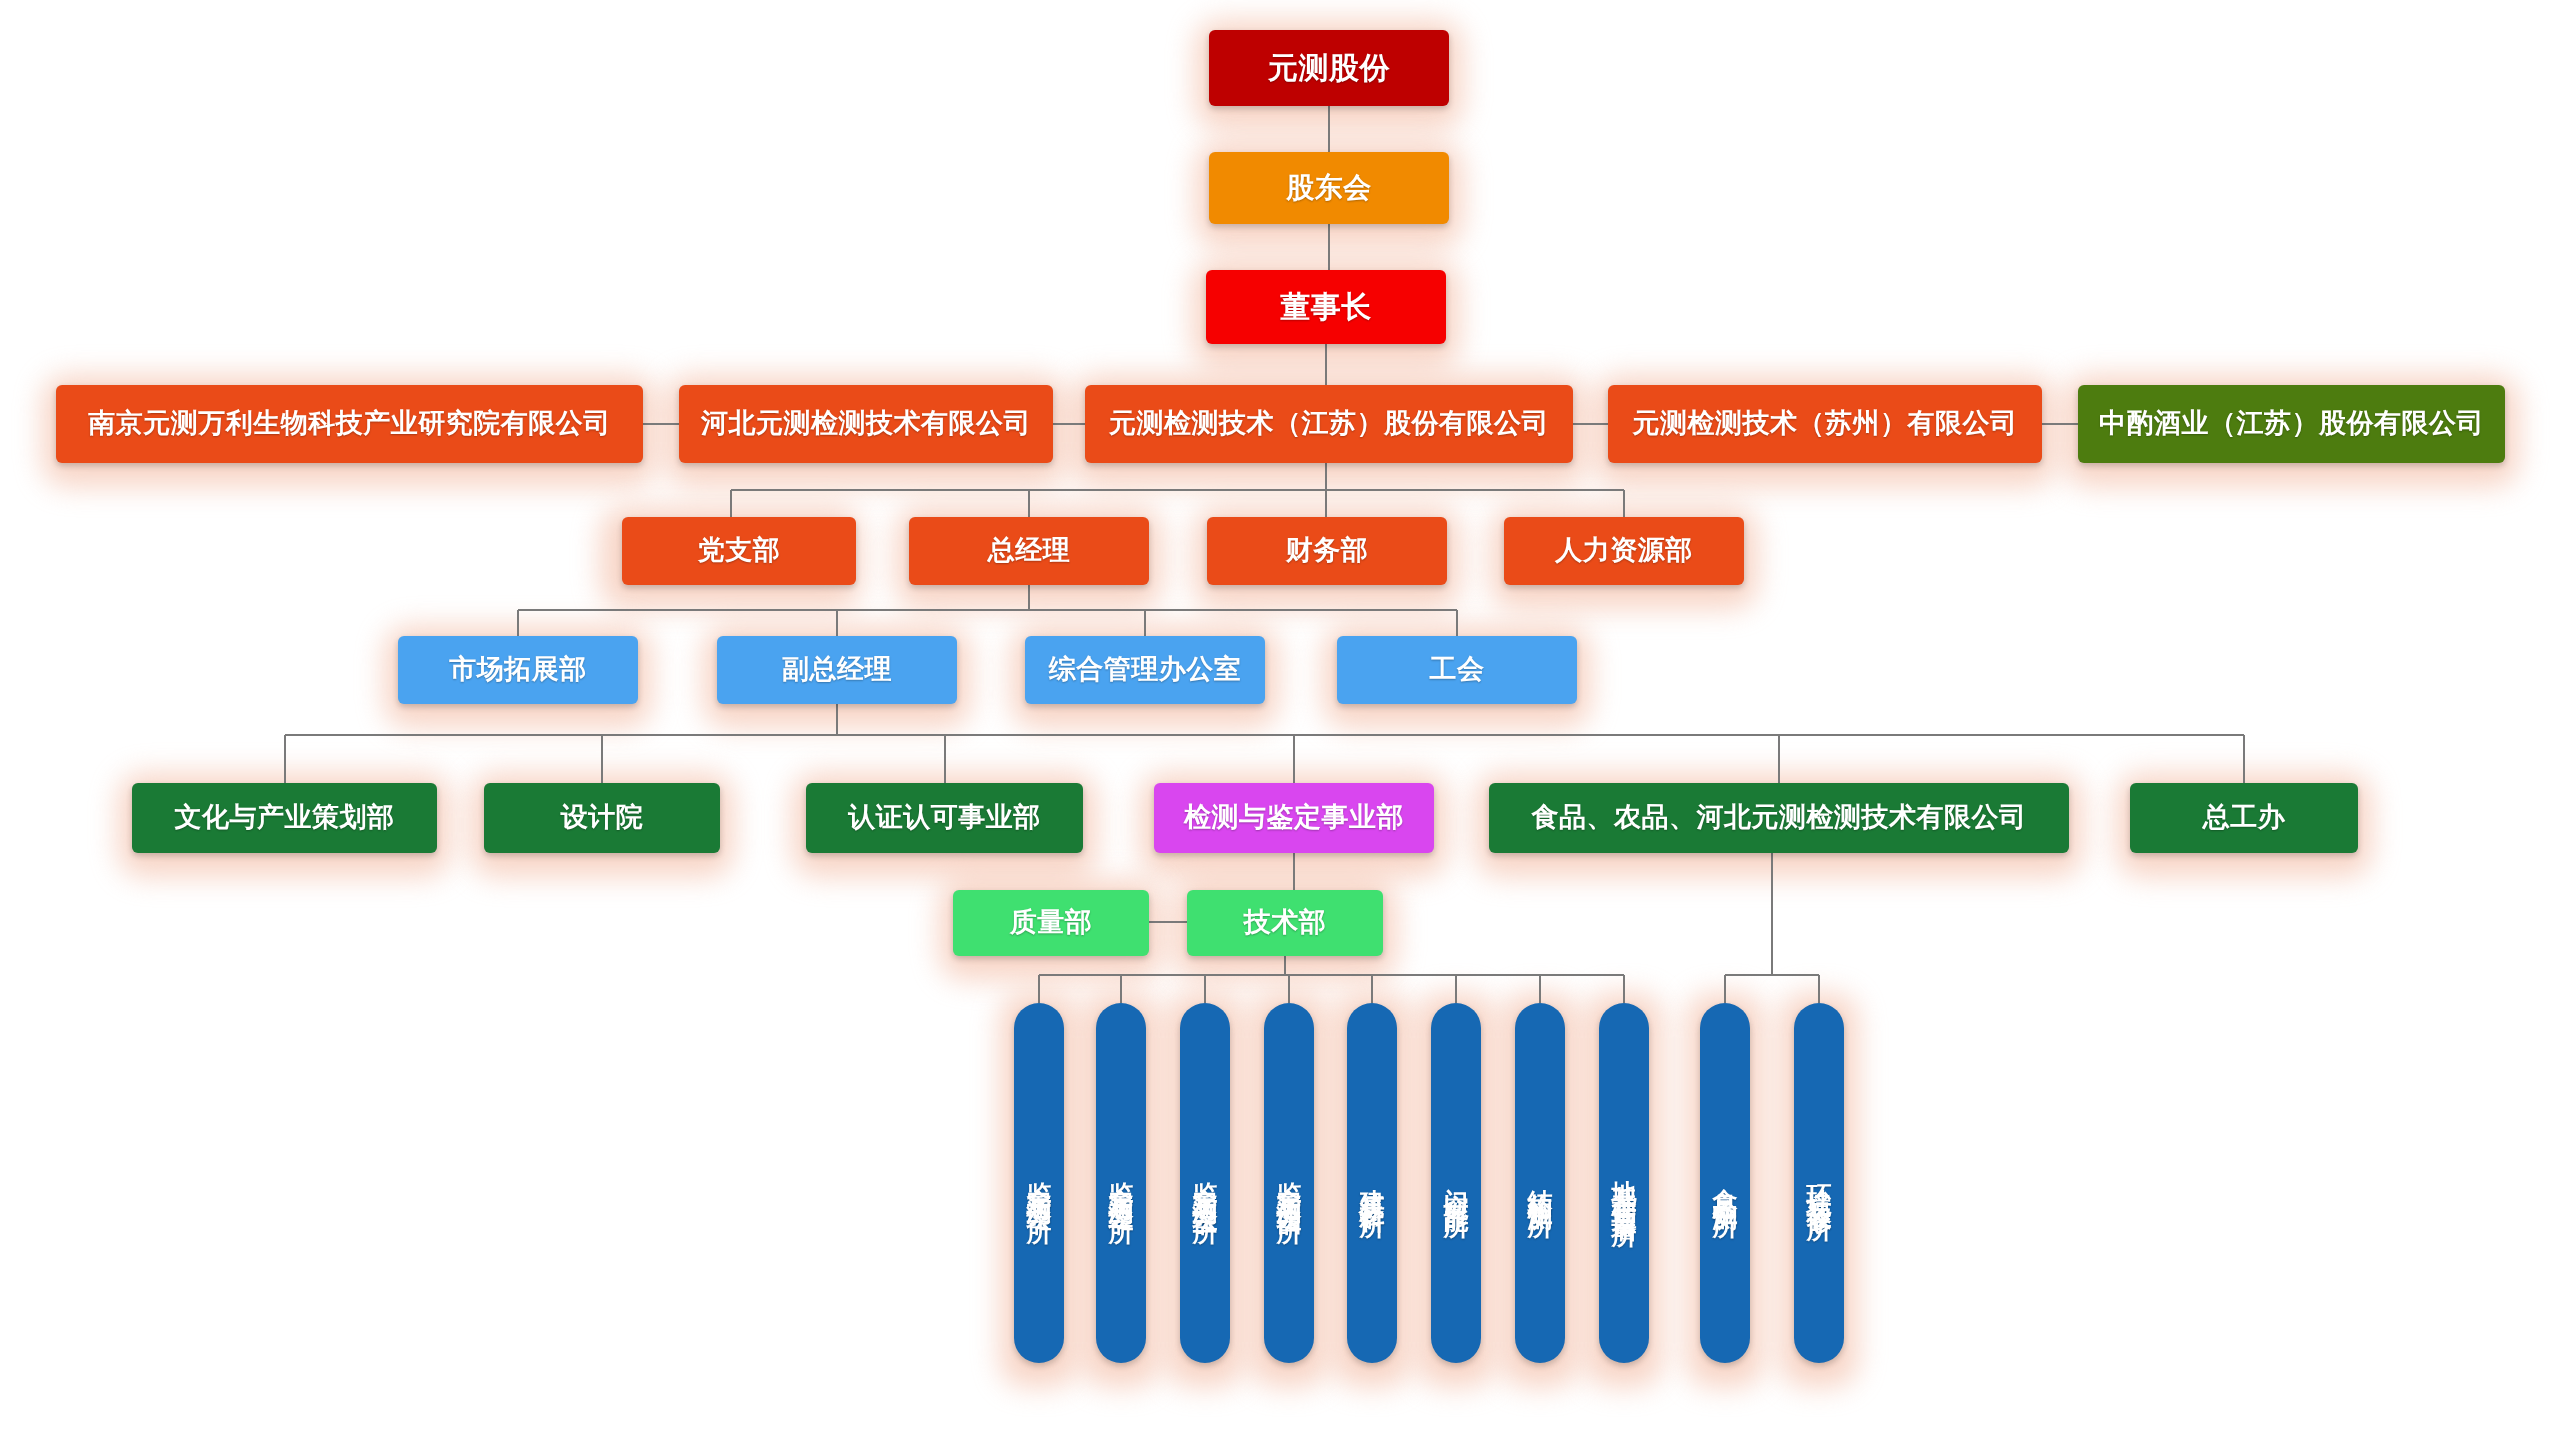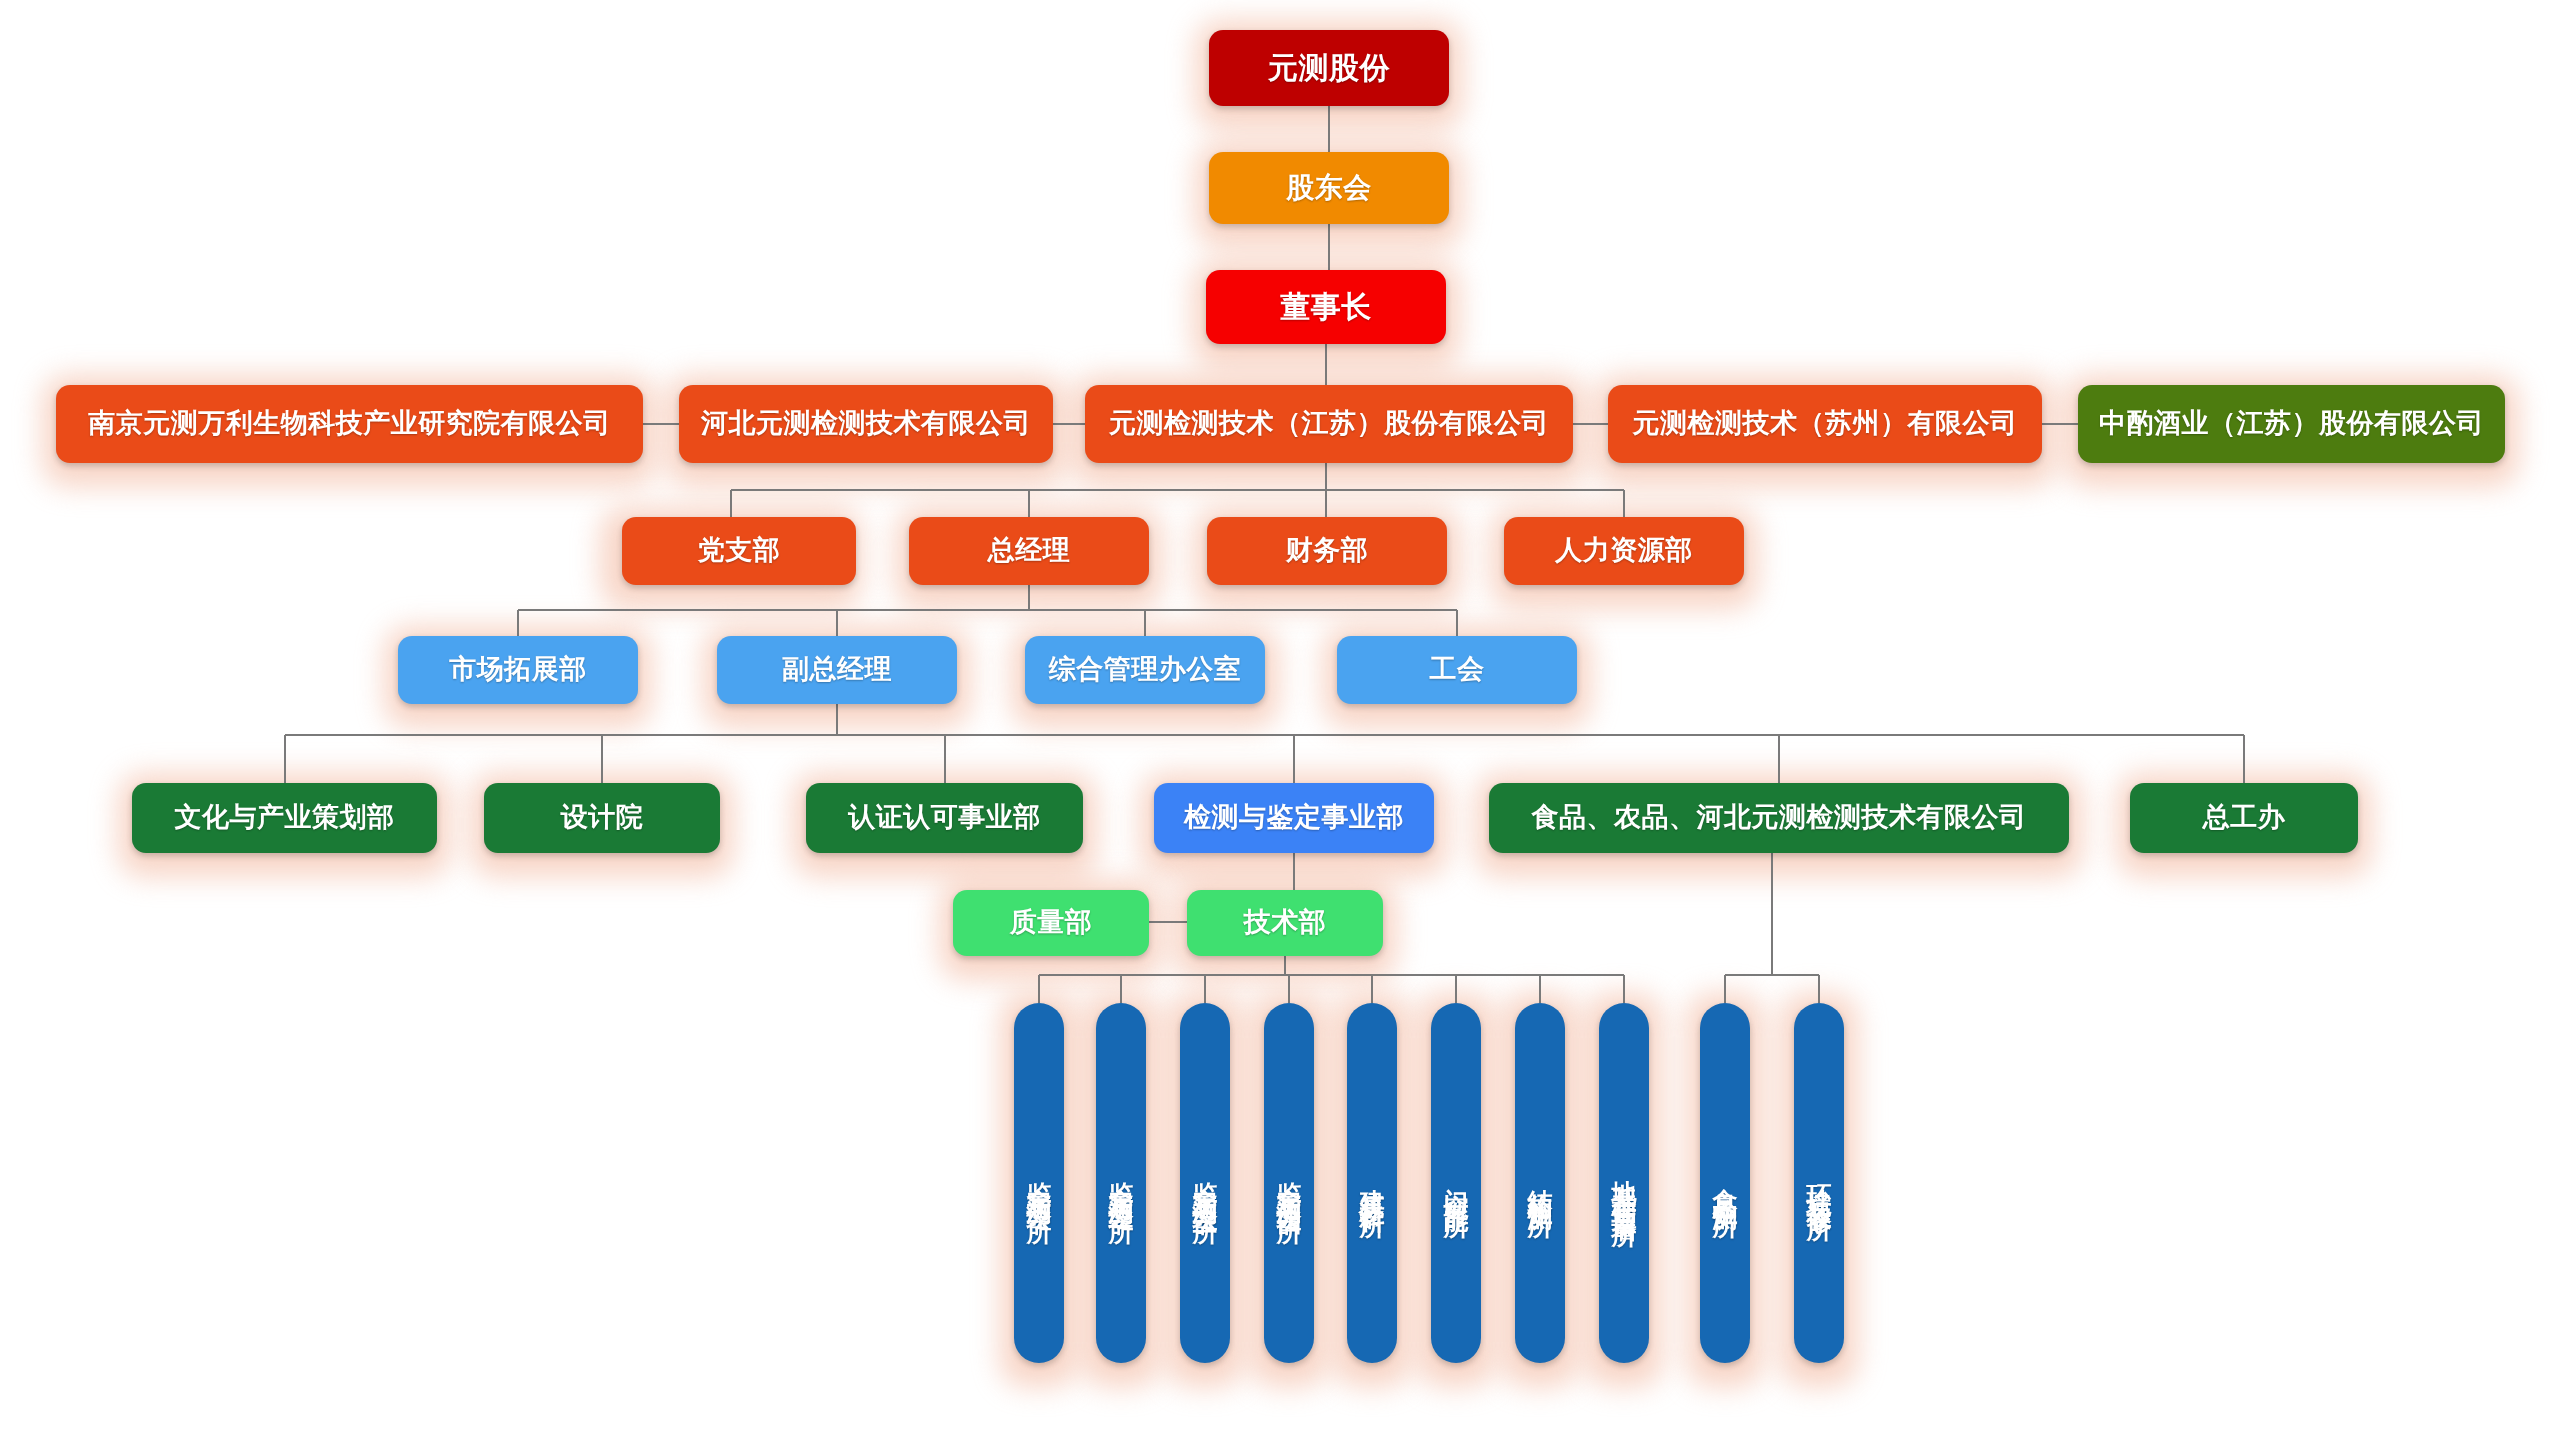--- a/index.html
+++ b/index.html
@@ -37,21 +37,21 @@
   }
   .node {
     position: absolute;
     z-index: 3;
     box-sizing: border-box;
     display: flex;
     align-items: center;
     justify-content: center;
     text-align: center;
     color: #ffffff;
-    border-radius: 14px;
+    border-radius: 6px;
     font-weight: 700;
     letter-spacing: 0.5px;
     text-shadow: 0 1px 2px rgba(0,0,0,0.28);
     box-shadow: 0 3px 6px rgba(0,0,0,0.20);
     line-height: 1.15;
     padding: 0 24px;
     white-space: nowrap;
   }
   .node.vertical {
     writing-mode: vertical-rl;
@@ -171,21 +171,21 @@
       <div class="node" style="left: 909px; top: 517px; width: 240px; height: 68px; background: rgb(234, 75, 24); font-size: 27px;">总经理</div>
       <div class="node" style="left: 1207px; top: 517px; width: 240px; height: 68px; background: rgb(234, 75, 24); font-size: 27px;">财务部</div>
       <div class="node" style="left: 1504px; top: 517px; width: 240px; height: 68px; background: rgb(234, 75, 24); font-size: 27px;">人力资源部</div>
       <div class="node" style="left: 398px; top: 636px; width: 240px; height: 68px; background: rgb(74, 163, 240); font-size: 27px;">市场拓展部</div>
       <div class="node" style="left: 717px; top: 636px; width: 240px; height: 68px; background: rgb(74, 163, 240); font-size: 27px;">副总经理</div>
       <div class="node" style="left: 1025px; top: 636px; width: 240px; height: 68px; background: rgb(74, 163, 240); font-size: 27px;">综合管理办公室</div>
       <div class="node" style="left: 1337px; top: 636px; width: 240px; height: 68px; background: rgb(74, 163, 240); font-size: 27px;">工会</div>
       <div class="node" style="left: 132px; top: 783px; width: 305px; height: 70px; background: rgb(26, 122, 53); font-size: 27px;">文化与产业策划部</div>
       <div class="node" style="left: 484px; top: 783px; width: 236px; height: 70px; background: rgb(26, 122, 53); font-size: 27px;">设计院</div>
       <div class="node" style="left: 806px; top: 783px; width: 277px; height: 70px; background: rgb(26, 122, 53); font-size: 27px;">认证认可事业部</div>
-      <div class="node" style="left: 1154px; top: 783px; width: 280px; height: 70px; background: #3b82f6; font-size: 27px;">检测与鉴定事业部</div>
+      <div class="node" style="left: 1154px; top: 783px; width: 280px; height: 70px; background: #d946ef; font-size: 27px;">检测与鉴定事业部</div>
       <div class="node" style="left: 1489px; top: 783px; width: 580px; height: 70px; background: rgb(26, 122, 53); font-size: 27px;">食品、农品、河北元测检测技术有限公司</div>
       <div class="node" style="left: 2130px; top: 783px; width: 228px; height: 70px; background: rgb(26, 122, 53); font-size: 27px;">总工办</div>
       <div class="node" style="left: 953px; top: 890px; width: 196px; height: 66px; background: rgb(63, 224, 112); font-size: 27px;">质量部</div>
       <div class="node" style="left: 1187px; top: 890px; width: 196px; height: 66px; background: rgb(63, 224, 112); font-size: 27px;">技术部</div>
       <div class="node vertical" style="left: 1014px; top: 1003px; width: 50px; height: 360px; background: rgb(22, 104, 179); font-size: 25px;">鉴定与测绘一所</div>
       <div class="node vertical" style="left: 1096px; top: 1003px; width: 50px; height: 360px; background: rgb(22, 104, 179); font-size: 25px;">鉴定与测绘二所</div>
       <div class="node vertical" style="left: 1180px; top: 1003px; width: 50px; height: 360px; background: rgb(22, 104, 179); font-size: 25px;">鉴定与测绘三所</div>
       <div class="node vertical" style="left: 1264px; top: 1003px; width: 50px; height: 360px; background: rgb(22, 104, 179); font-size: 25px;">鉴定与测绘四所</div>
       <div class="node vertical" style="left: 1347px; top: 1003px; width: 50px; height: 360px; background: rgb(22, 104, 179); font-size: 25px;">建筑材料所</div>
       <div class="node vertical" style="left: 1431px; top: 1003px; width: 50px; height: 360px; background: rgb(22, 104, 179); font-size: 25px;">门窗节能所</div>

